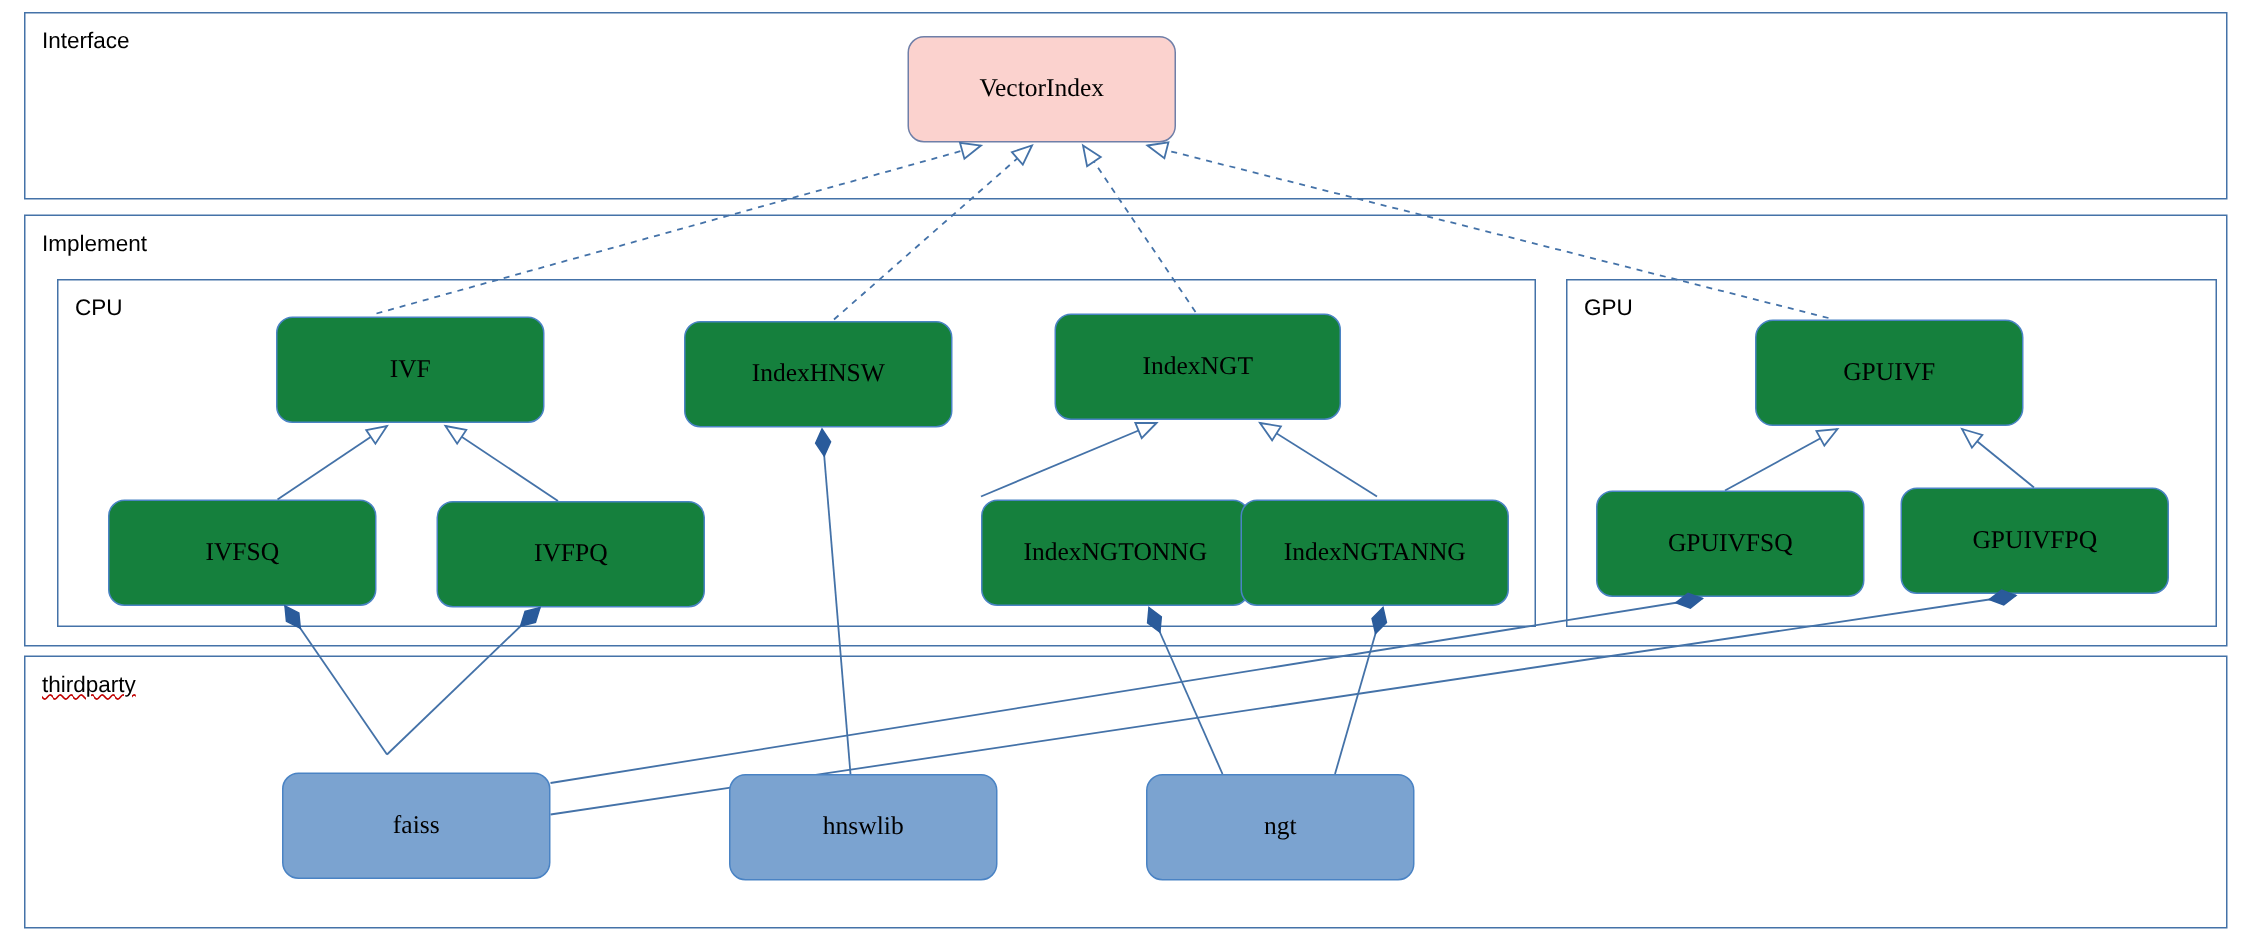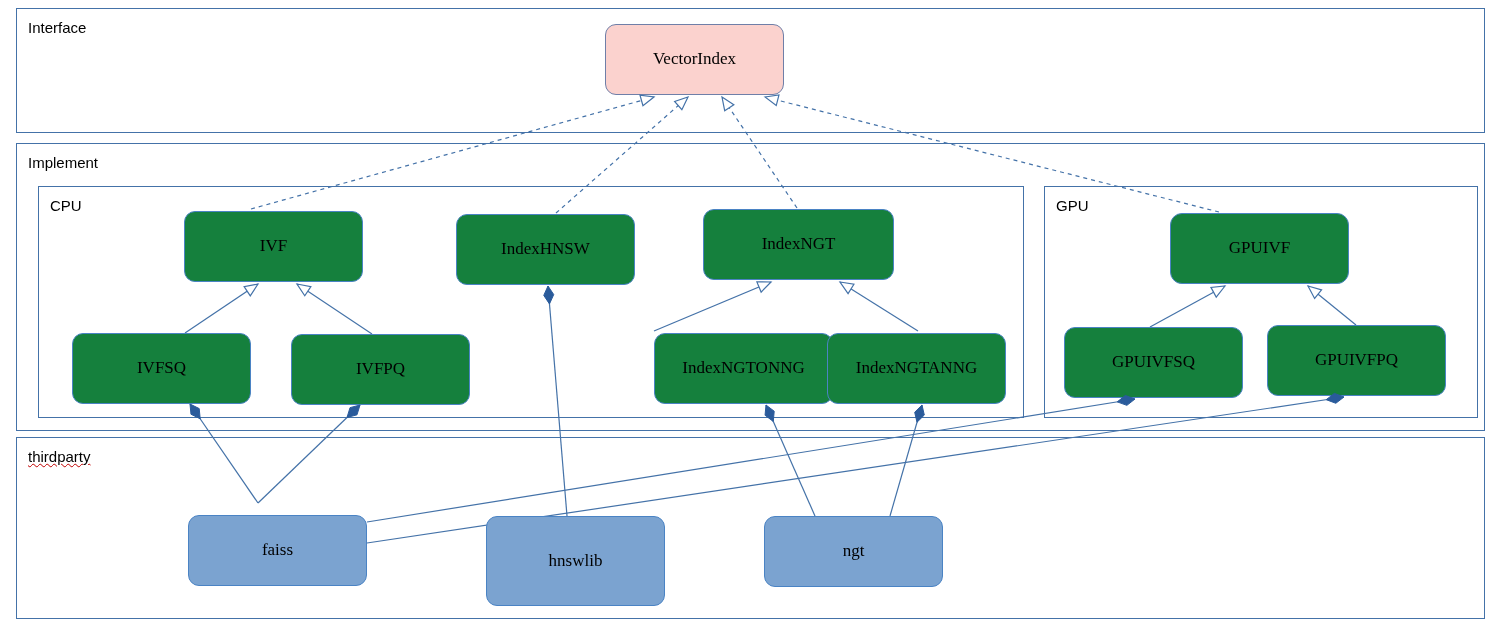--- a/index.html
+++ b/index.html
@@ -144,21 +144,21 @@
       </div>
       <div class="node impl" style="left: 1064px; top: 327px; width: 179px; height: 71px;">
         <span>GPUIVFSQ</span>
       </div>
       <div class="node impl" style="left: 1267px; top: 325px; width: 179px; height: 71px;">
         <span>GPUIVFPQ</span>
       </div>
       <div class="node third" style="left: 188px; top: 503px; width: 179px; height: 71px; margin-top: 12px;">
         <span>faiss</span>
       </div>
-      <div class="node third" style="left: 486px; top: 516px; width: 179px; height: 90px;">
+      <div class="node third" style="left: 486px; top: 516px; width: 179px; height: 71px;">
         <span>hnswlib</span>
       </div>
       <div class="node third" style="left: 764px; top: 516px; width: 179px; height: 71px;">
         <span>ngt</span>
       </div>
     </div>
 
   <svg id="edges-over" viewBox="0 0 1503 628" xmlns="http://www.w3.org/2000/svg">
       <polygon points="654,97 642.9474319764355,105.7801332612028 640.001993126115,95.18181311228189" fill="#ffffff" stroke="#4472a8" stroke-width="1.2"></polygon>
       <polygon points="688,97 681.8654866626594,109.71289684194716 674.6042259776439,101.45008295899851" fill="#ffffff" stroke="#4472a8" stroke-width="1.2"></polygon>

